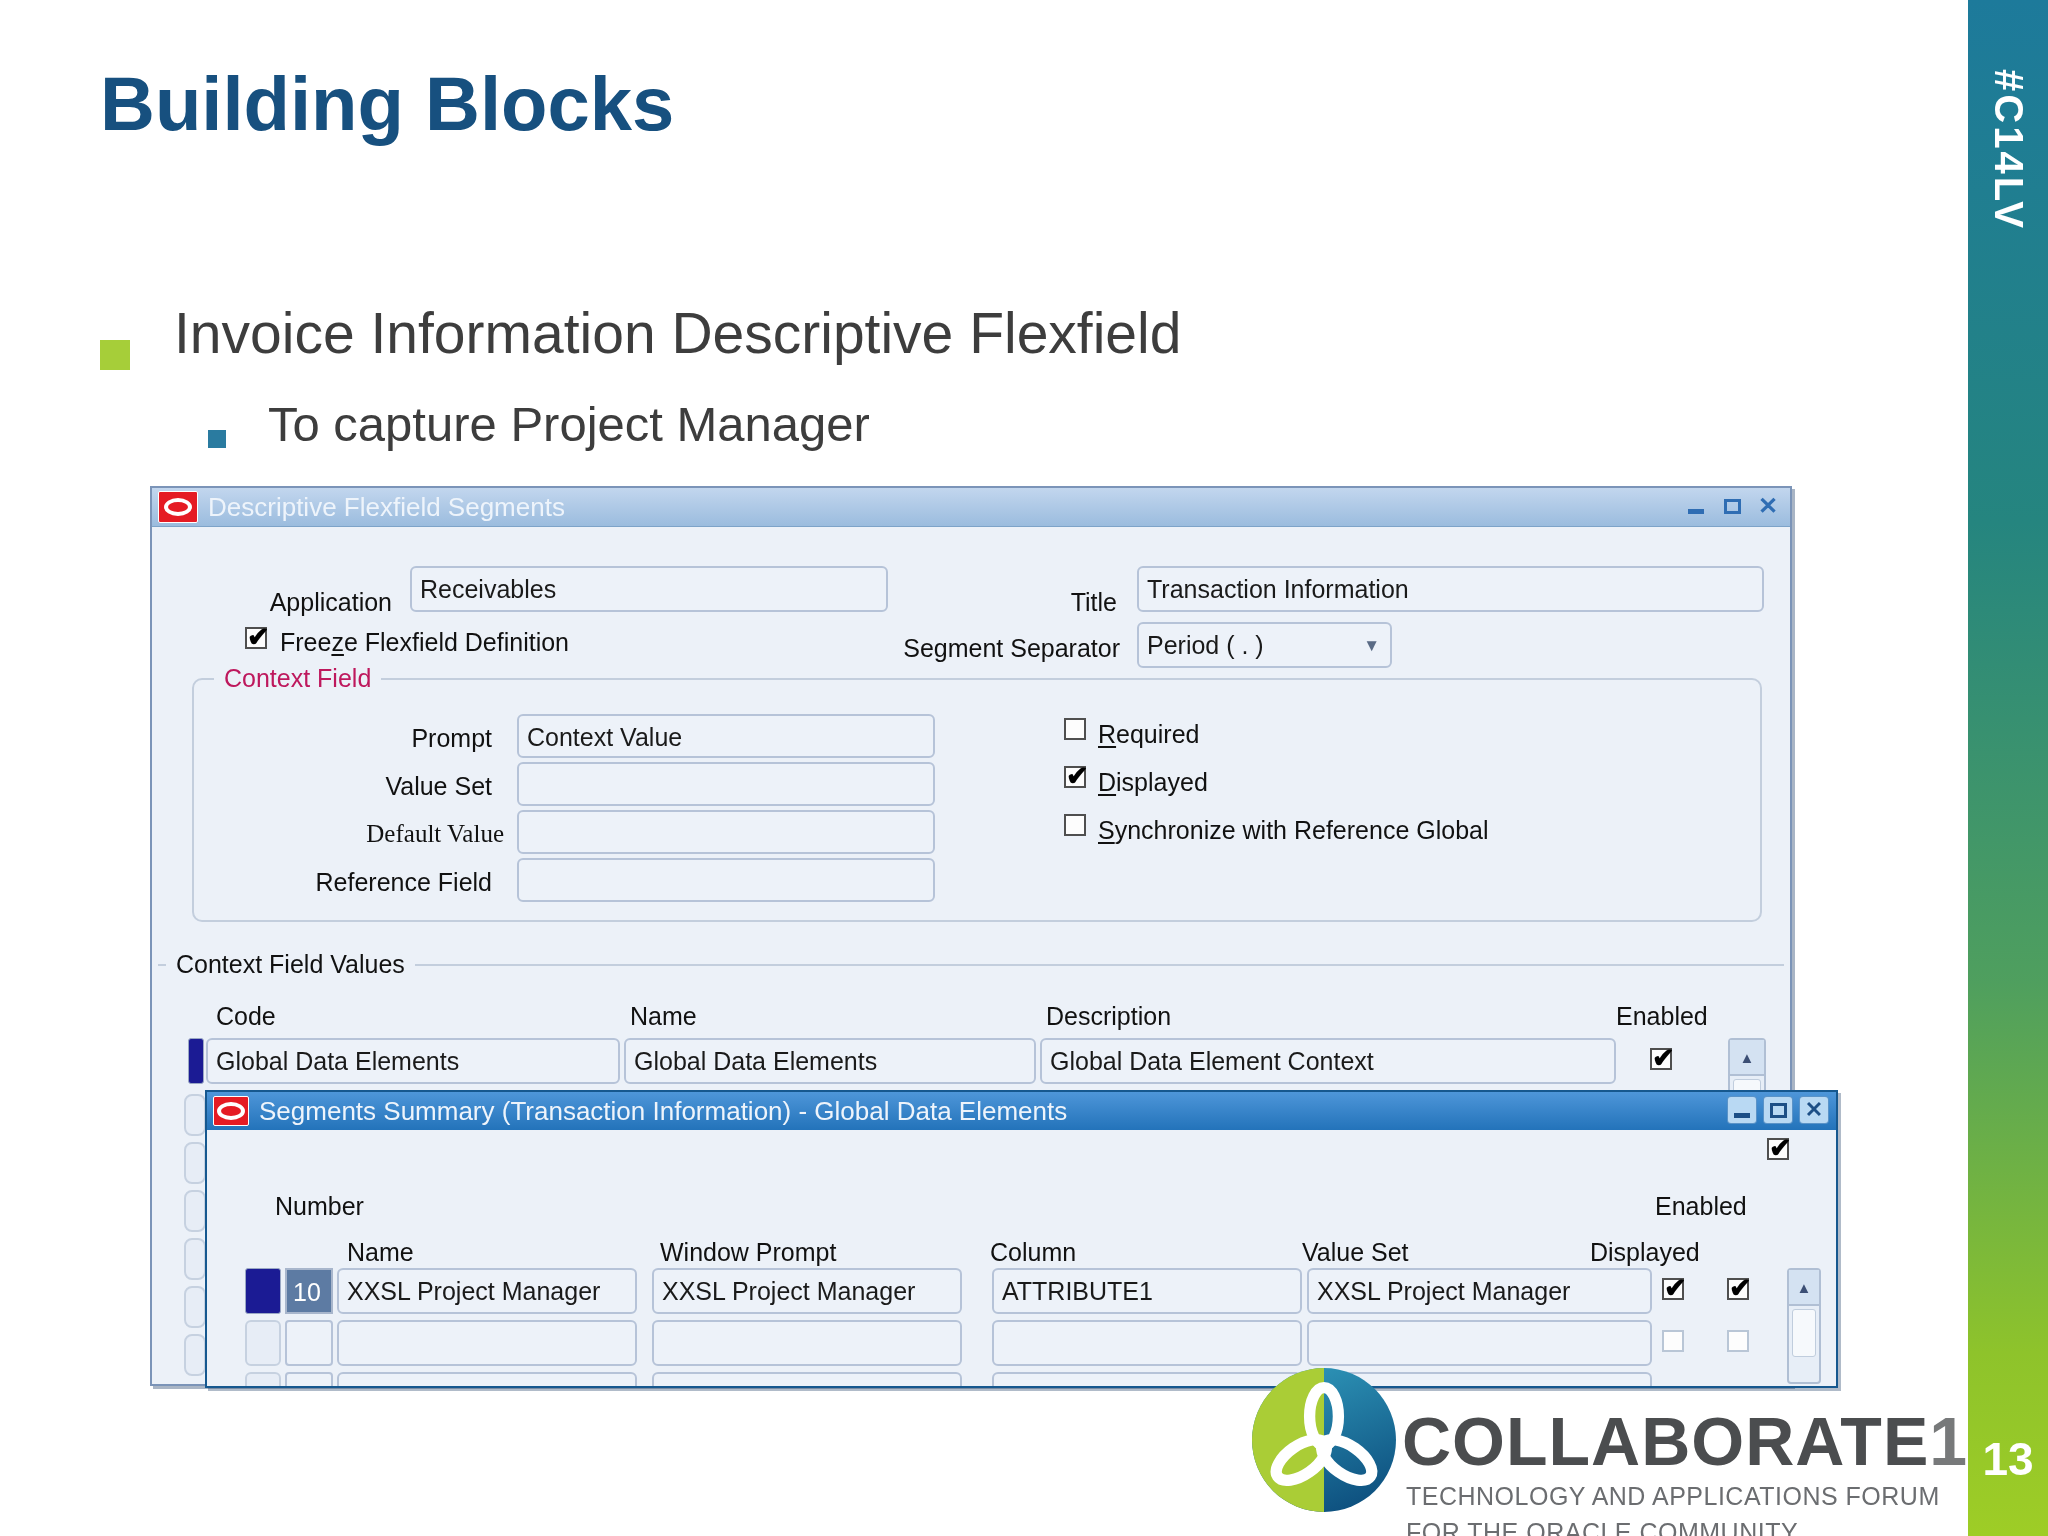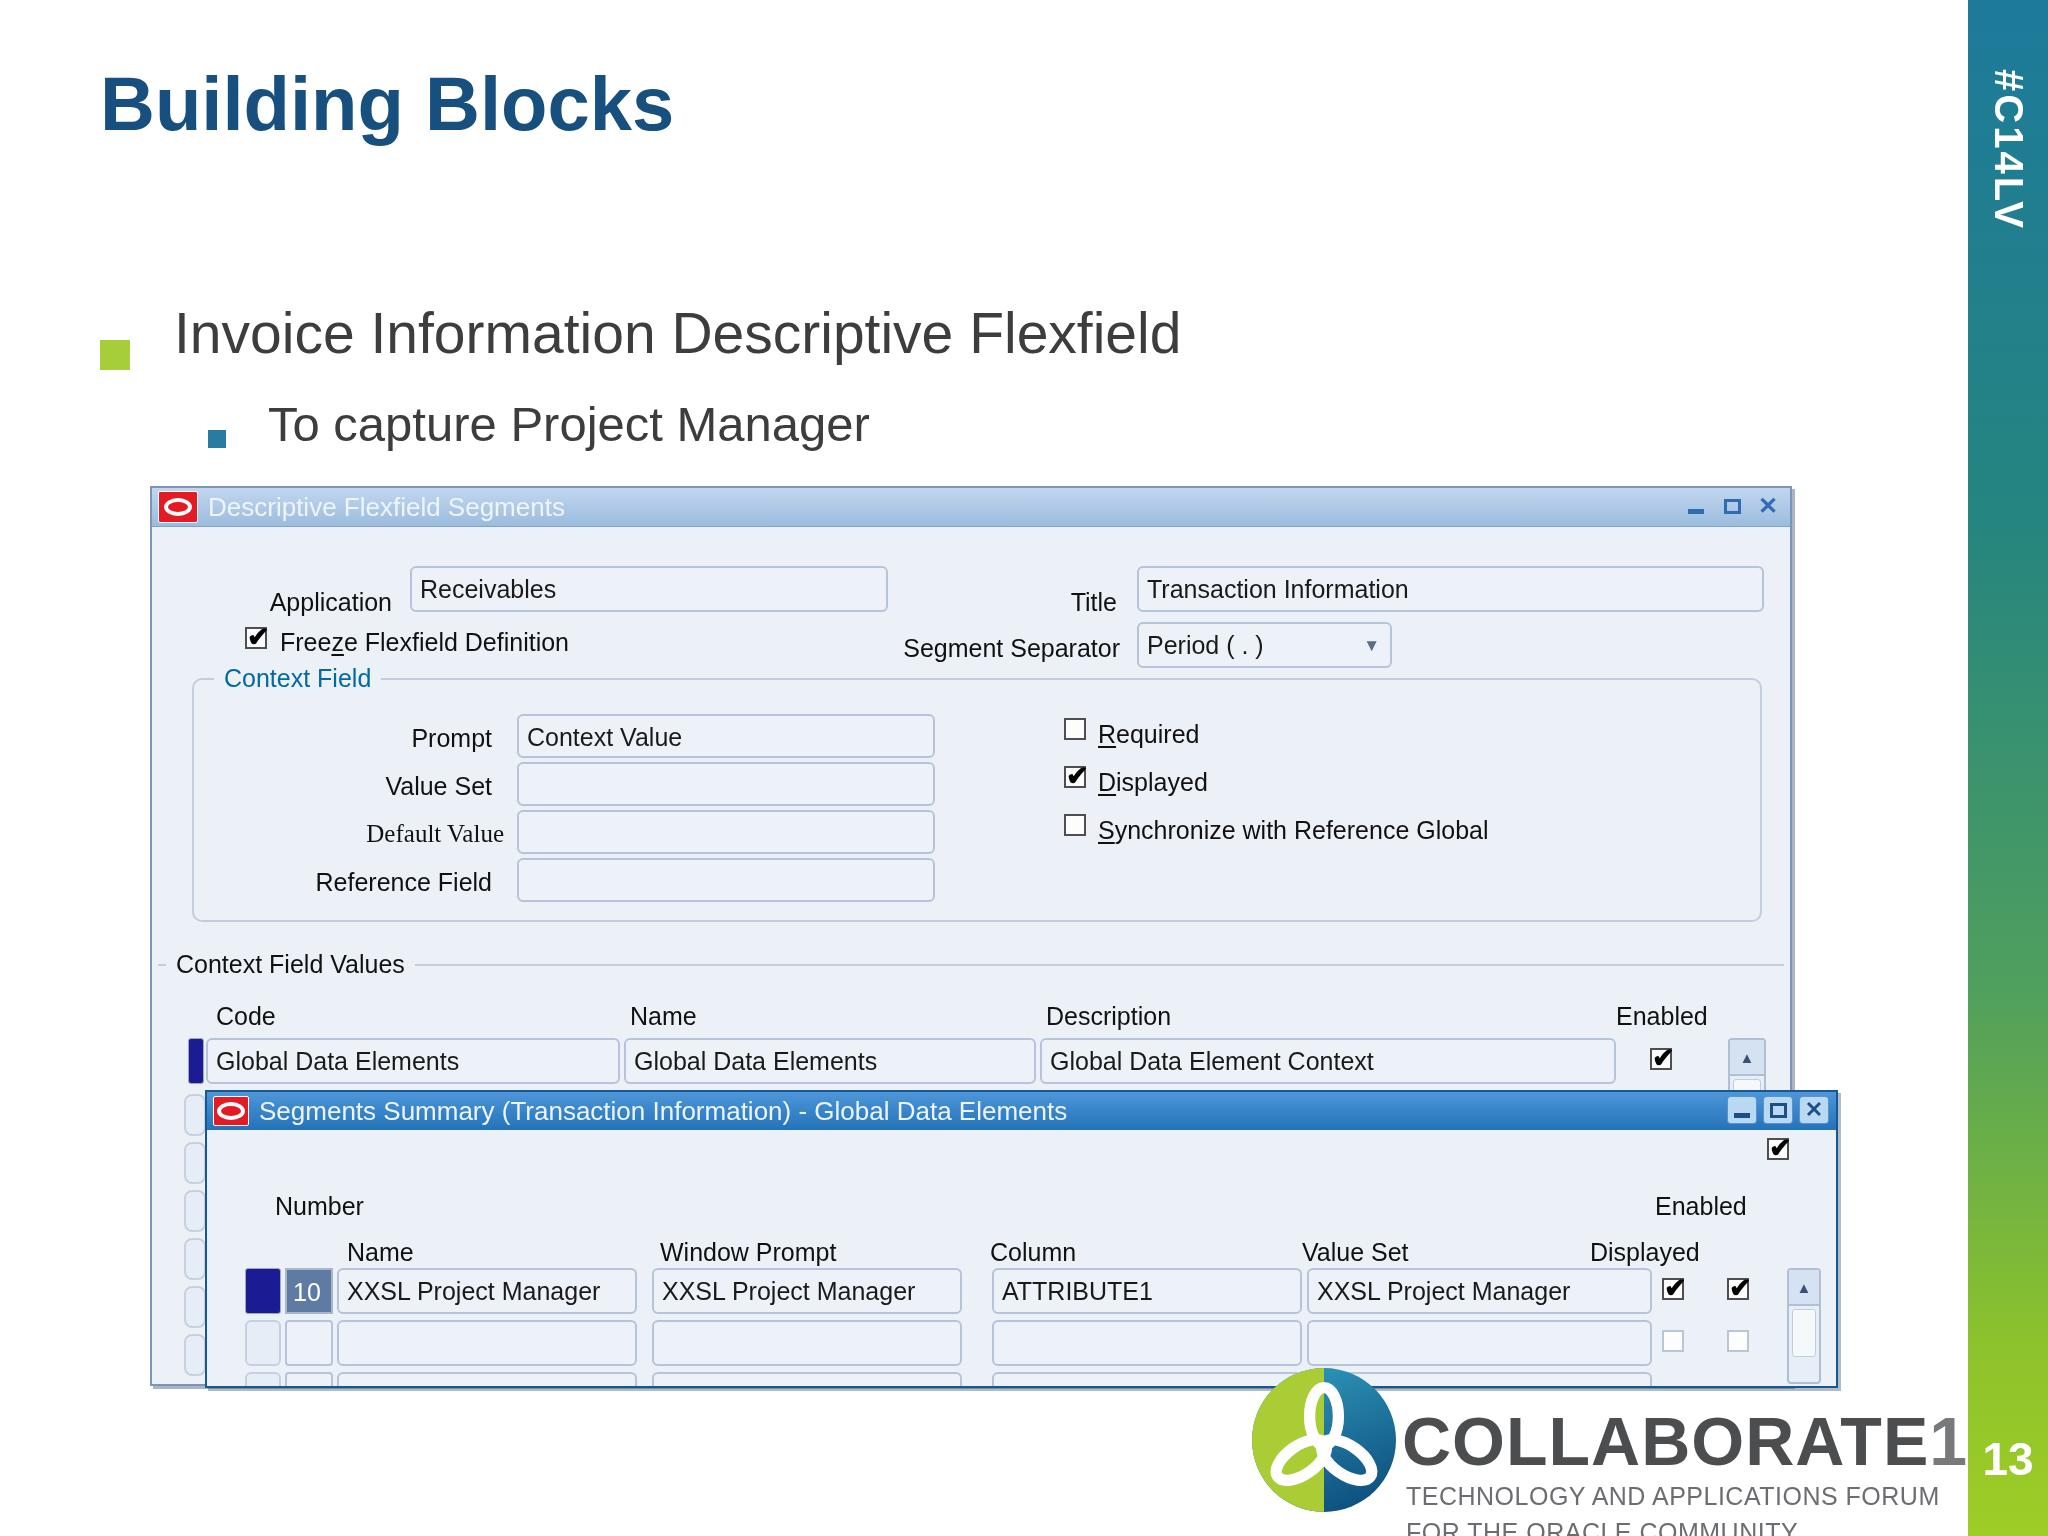--- a/index.html
+++ b/index.html
@@ -49,21 +49,21 @@
        font-size:25px;color:#1a1a1a;padding:7px 8px 0 8px;box-sizing:border-box;height:46px;
        white-space:nowrap;overflow:hidden;}
   .dd .arrow{position:absolute;right:10px;top:12px;font-size:17px;color:#5a6b85;}
 
   .cb{position:absolute;width:22px;height:22px;background:#fdfdfd;border:2px solid #4f4f4f;box-sizing:border-box;}
   .cb .check-glyph{display:none;position:absolute;top:-8px;left:0px;font-size:27px;font-weight:bold;color:#000;}
   .cb.checked .check-glyph{display:block;}
   .cb.light{border-color:#b9c6d6;}
 
   .grp{position:absolute;border:2px solid #c3cedd;border-radius:10px;}
-  .grp-legend{position:absolute;top:-16px;left:20px;background:#ecf1f8;padding:0 10px;font-size:25px;color:#0369a1;white-space:nowrap;}
+  .grp-legend{position:absolute;top:-16px;left:20px;background:#ecf1f8;padding:0 10px;font-size:25px;color:#be185d;white-space:nowrap;}
 
   .section-line{position:absolute;border-top:2px solid #c3cedd;}
   .section-label{position:absolute;background:#ecf1f8;padding:0 10px;font-size:25px;color:#111;white-space:nowrap;}
 
   .rec{position:absolute;background:#1b1b94;border:1px solid #9aa8c4;border-radius:3px;box-sizing:border-box;}
   .rec.empty{background:#e7edf6;border:2px solid #c6d1e0;border-radius:6px;}
   .lcell{position:absolute;width:22px;height:42px;background:#e7edf6;border:2px solid #c6d1e0;
          border-radius:8px;box-sizing:border-box;}
   .numcell{position:absolute;width:48px;height:46px;background:#5d7ba3;border:2px solid #a8b6cc;
          box-sizing:border-box;color:#fff;font-size:25px;padding:8px 0 8px 6px;}

